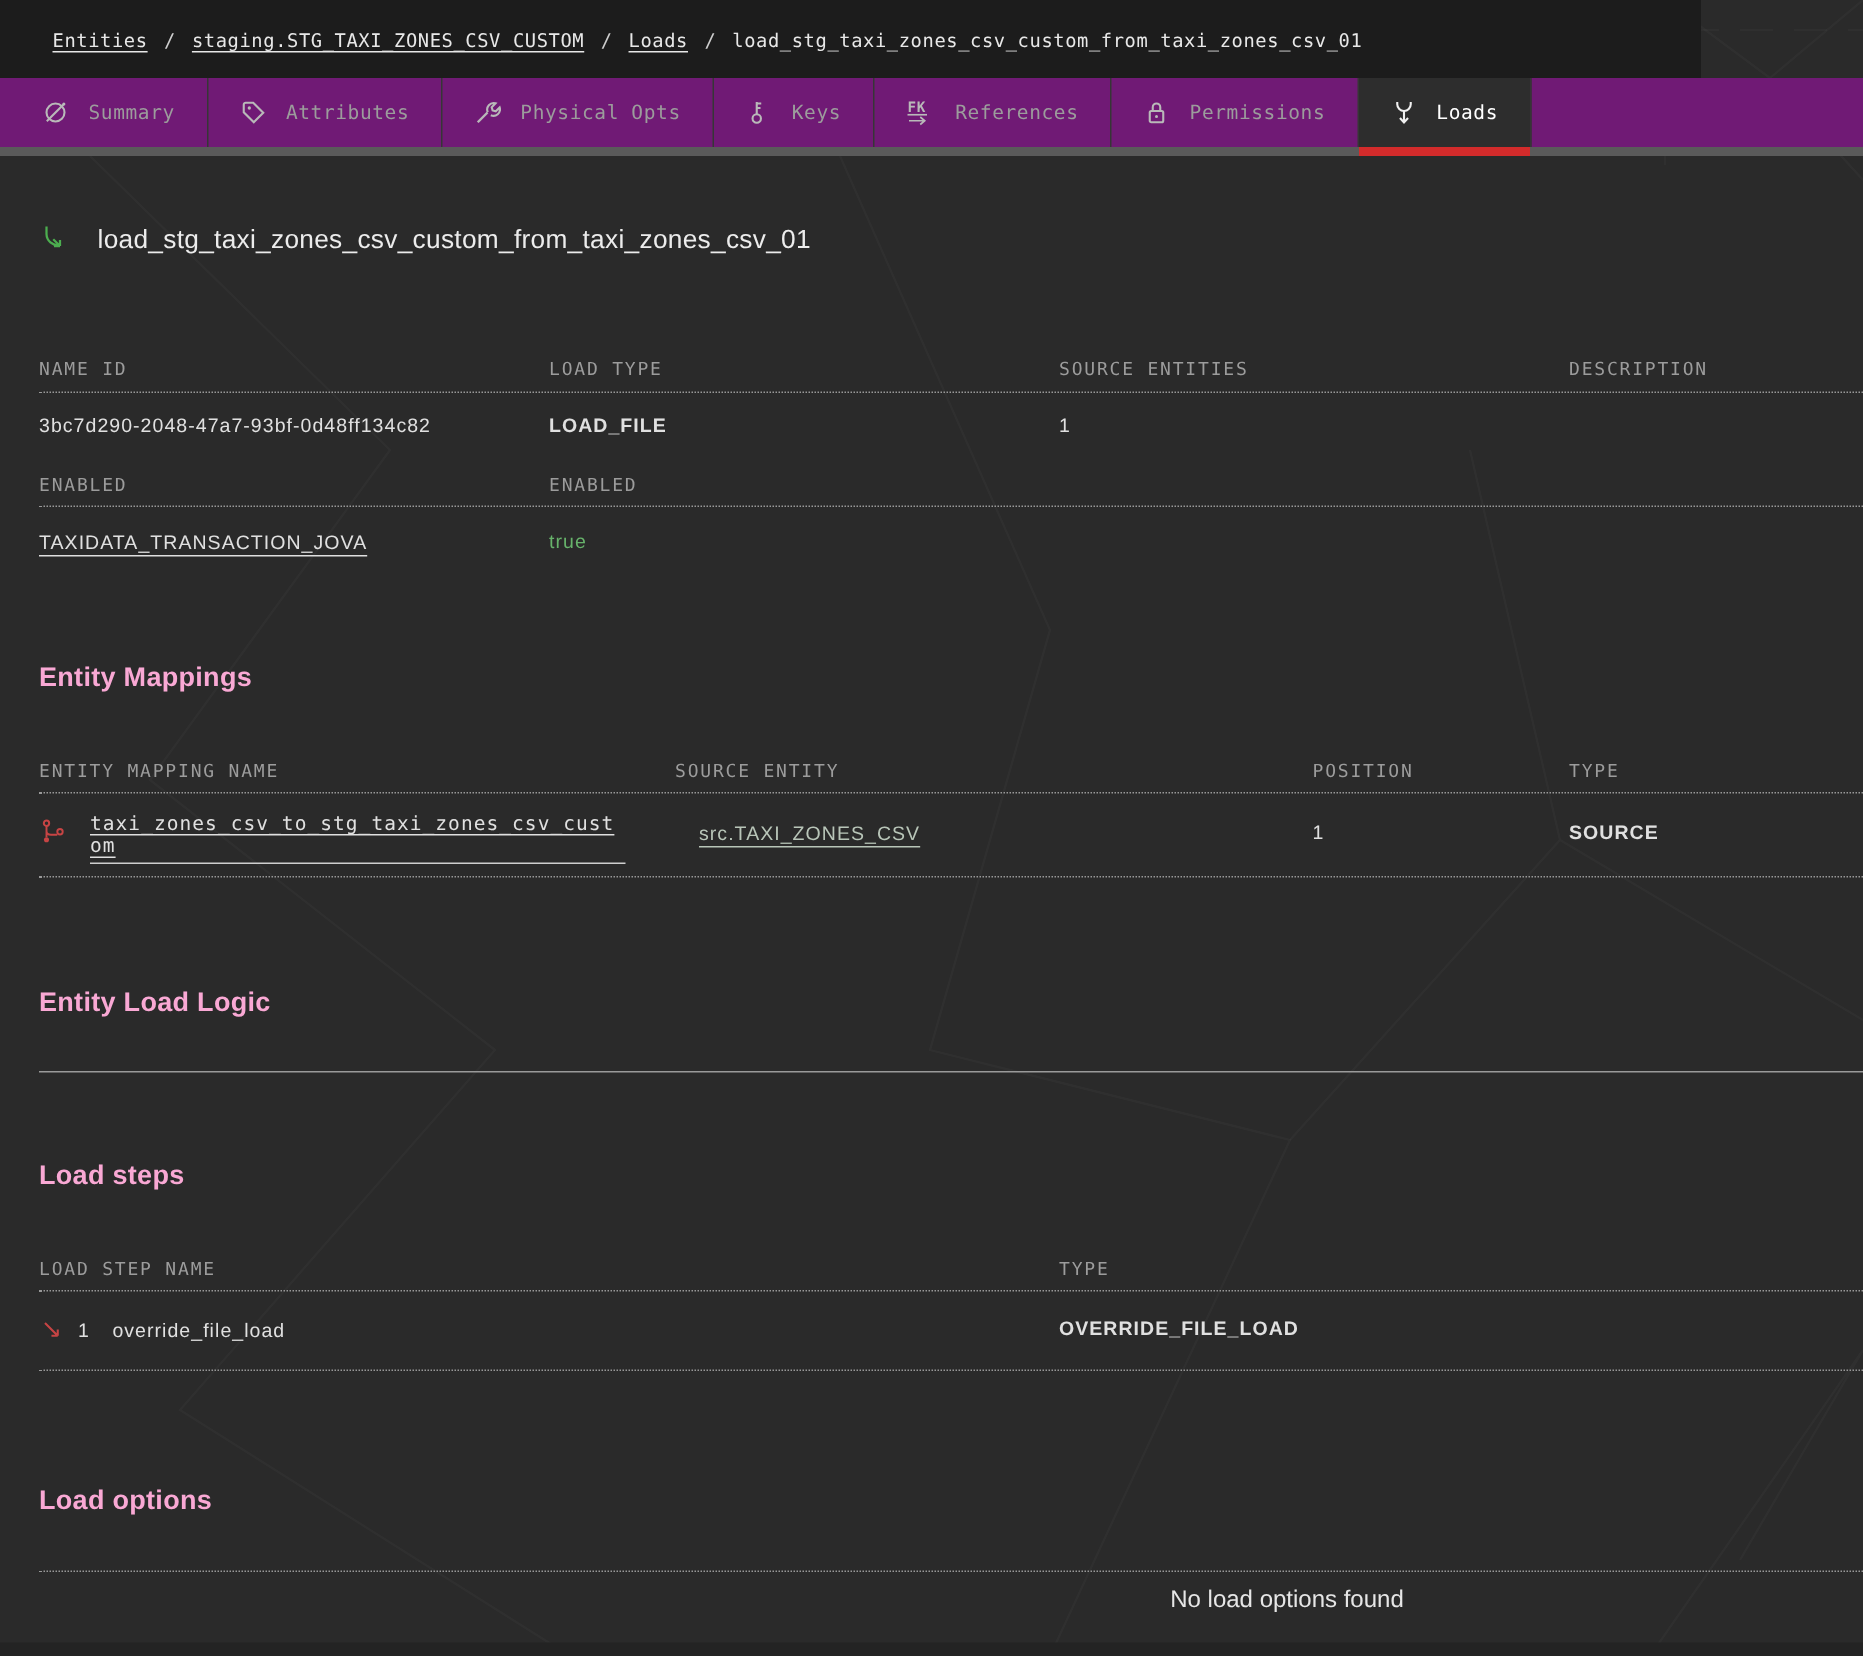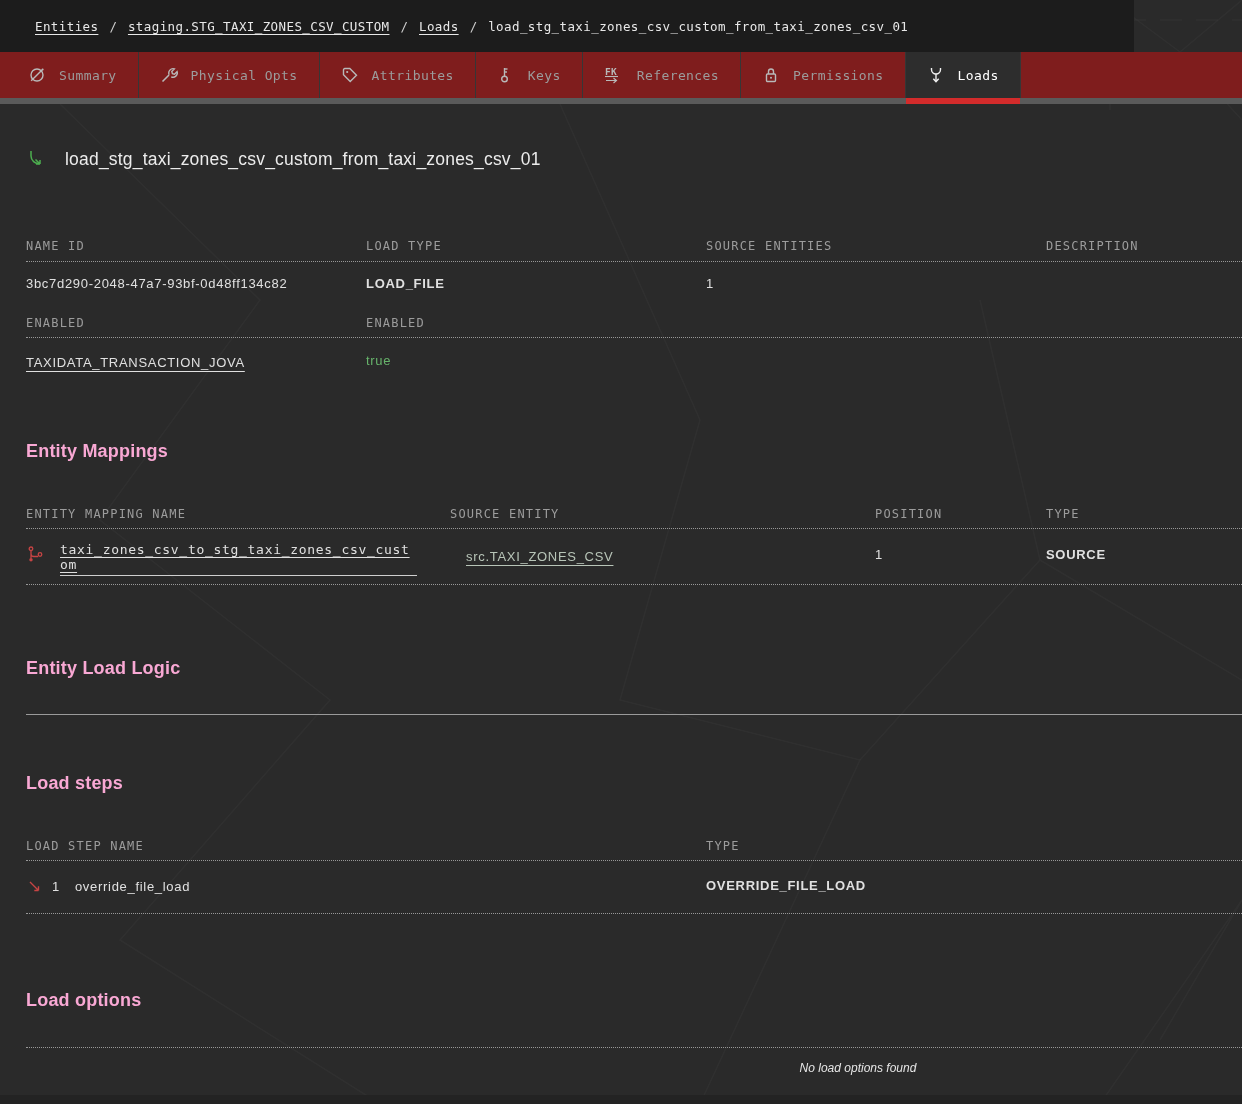--- a/index.html
+++ b/index.html
@@ -22,21 +22,21 @@
   }
   .crumb { font-family:"DejaVu Sans Mono","Liberation Mono",monospace;
     font-size:12.5px; letter-spacing:.4px; color:#e8e8e8; white-space:nowrap; }
   .crumb.link { text-decoration:underline; text-underline-offset:3px; cursor:pointer; }
   .crumb-sep { color:#cfcfcf; margin:0 11px; font-size:12.5px;
     font-family:"DejaVu Sans Mono","Liberation Mono",monospace; }
 
   
   .tabbar {
     position:absolute; left:0; top:52px; width:1242px; height:52px;
-    background:#7f1d1d; display:flex; align-items:stretch;
+    background:#701a75; display:flex; align-items:stretch;
     border-bottom:6px solid #5a5a5a; z-index:3;
   }
   .tab {
     position:relative; display:flex; align-items:center; gap:13px;
     padding:0 21px; border-right:1px solid #363636; cursor:pointer;
     color:#9c9c9c; font-family:"DejaVu Sans Mono","Liberation Mono",monospace;
     font-size:13px; letter-spacing:.4px;
   }
   .tab:first-child { padding-left:28px; }
   .tab .ticon { display:flex; align-items:center; color:#b9b9b9; }
@@ -75,21 +75,21 @@
 
   .em-row-icon { color:#c64444; }
   .em-name {
     display:inline-block; width:357px; line-height:15px;
     word-break:break-all; border-bottom:1px solid #cfcfcf;
     padding-bottom:3px; text-decoration:underline; text-underline-offset:3px;
     cursor:pointer; font-size:13px; letter-spacing:.7px;
     font-family:"DejaVu Sans Mono","Liberation Mono",monospace; color:#e0e0e0;
   }
   .step-row { display:flex; align-items:center; }
-  .empty-msg { font-style:italic; font-size:12px; color:#e6e6e6; }
+  .empty-msg { font-size:16px; color:#e6e6e6; }
   .bottom-strip { left:0; top:991px; width:1242px; height:9px; background:#232323; }
   svg { display:block; }
 </style>
 </head>
 <body>
 
 <div class="app">
 
   <svg class="bg-pattern" width="1242" height="1104" viewBox="0 0 1242 1104">
     <g stroke="#ffffff" stroke-opacity="0.028" fill="none" stroke-width="1.5">
@@ -124,35 +124,35 @@
             <line x1="3.2" y1="14.8" x2="14.8" y2="3.2" stroke="currentColor" stroke-width="1.4"></line>
             <circle cx="14.6" y="0" cy="3.4" r="1" fill="currentColor"></circle>
           </svg>
       </span>
       <span>Summary</span>
     </div>
 
     <div class="tab">
       <span class="ticon">
         <svg width="18" height="18" viewBox="0 0 18 18">
+            <path d="M2.5 3.8 a1.3 1.3 0 0 1 1.3-1.3 h5 l6.7 6.7 -6.3 6.3 -6.7-6.7 Z" fill="none" stroke="currentColor" stroke-width="1.4"></path>
+            <circle cx="6.2" cy="6" r="1.1" fill="currentColor"></circle>
+          </svg>
+      </span>
+      <span>Attributes</span>
+    </div>
+
+    <div class="tab">
+      <span class="ticon">
+        <svg width="18" height="18" viewBox="0 0 18 18">
             <path d="M2.5 15.5 L9 9" stroke="currentColor" stroke-width="1.6" fill="none"></path>
             <path d="M9.2 8.8 a4.3 4.3 0 0 1 5.2-5.9 l-2.6 2.6 0.6 2.1 2.1 0.6 2.6-2.6 a4.3 4.3 0 0 1-5.9 5.2" fill="none" stroke="currentColor" stroke-width="1.4"></path>
           </svg>
       </span>
       <span>Physical Opts</span>
-    </div>
-
-    <div class="tab">
-      <span class="ticon">
-        <svg width="18" height="18" viewBox="0 0 18 18">
-            <path d="M2.5 3.8 a1.3 1.3 0 0 1 1.3-1.3 h5 l6.7 6.7 -6.3 6.3 -6.7-6.7 Z" fill="none" stroke="currentColor" stroke-width="1.4"></path>
-            <circle cx="6.2" cy="6" r="1.1" fill="currentColor"></circle>
-          </svg>
-      </span>
-      <span>Attributes</span>
     </div>
 
     <div class="tab">
       <span class="ticon">
         <svg width="18" height="18" viewBox="0 0 18 18">
             <circle cx="7.5" cy="13" r="2.8" fill="none" stroke="currentColor" stroke-width="1.4"></circle>
             <line x1="7.5" y1="10.2" x2="7.5" y2="2" stroke="currentColor" stroke-width="1.4"></line>
             <line x1="7.5" y1="3" x2="10.5" y2="3" stroke="currentColor" stroke-width="1.4"></line>
             <line x1="7.5" y1="6" x2="10" y2="6" stroke="currentColor" stroke-width="1.4"></line>
           </svg>

